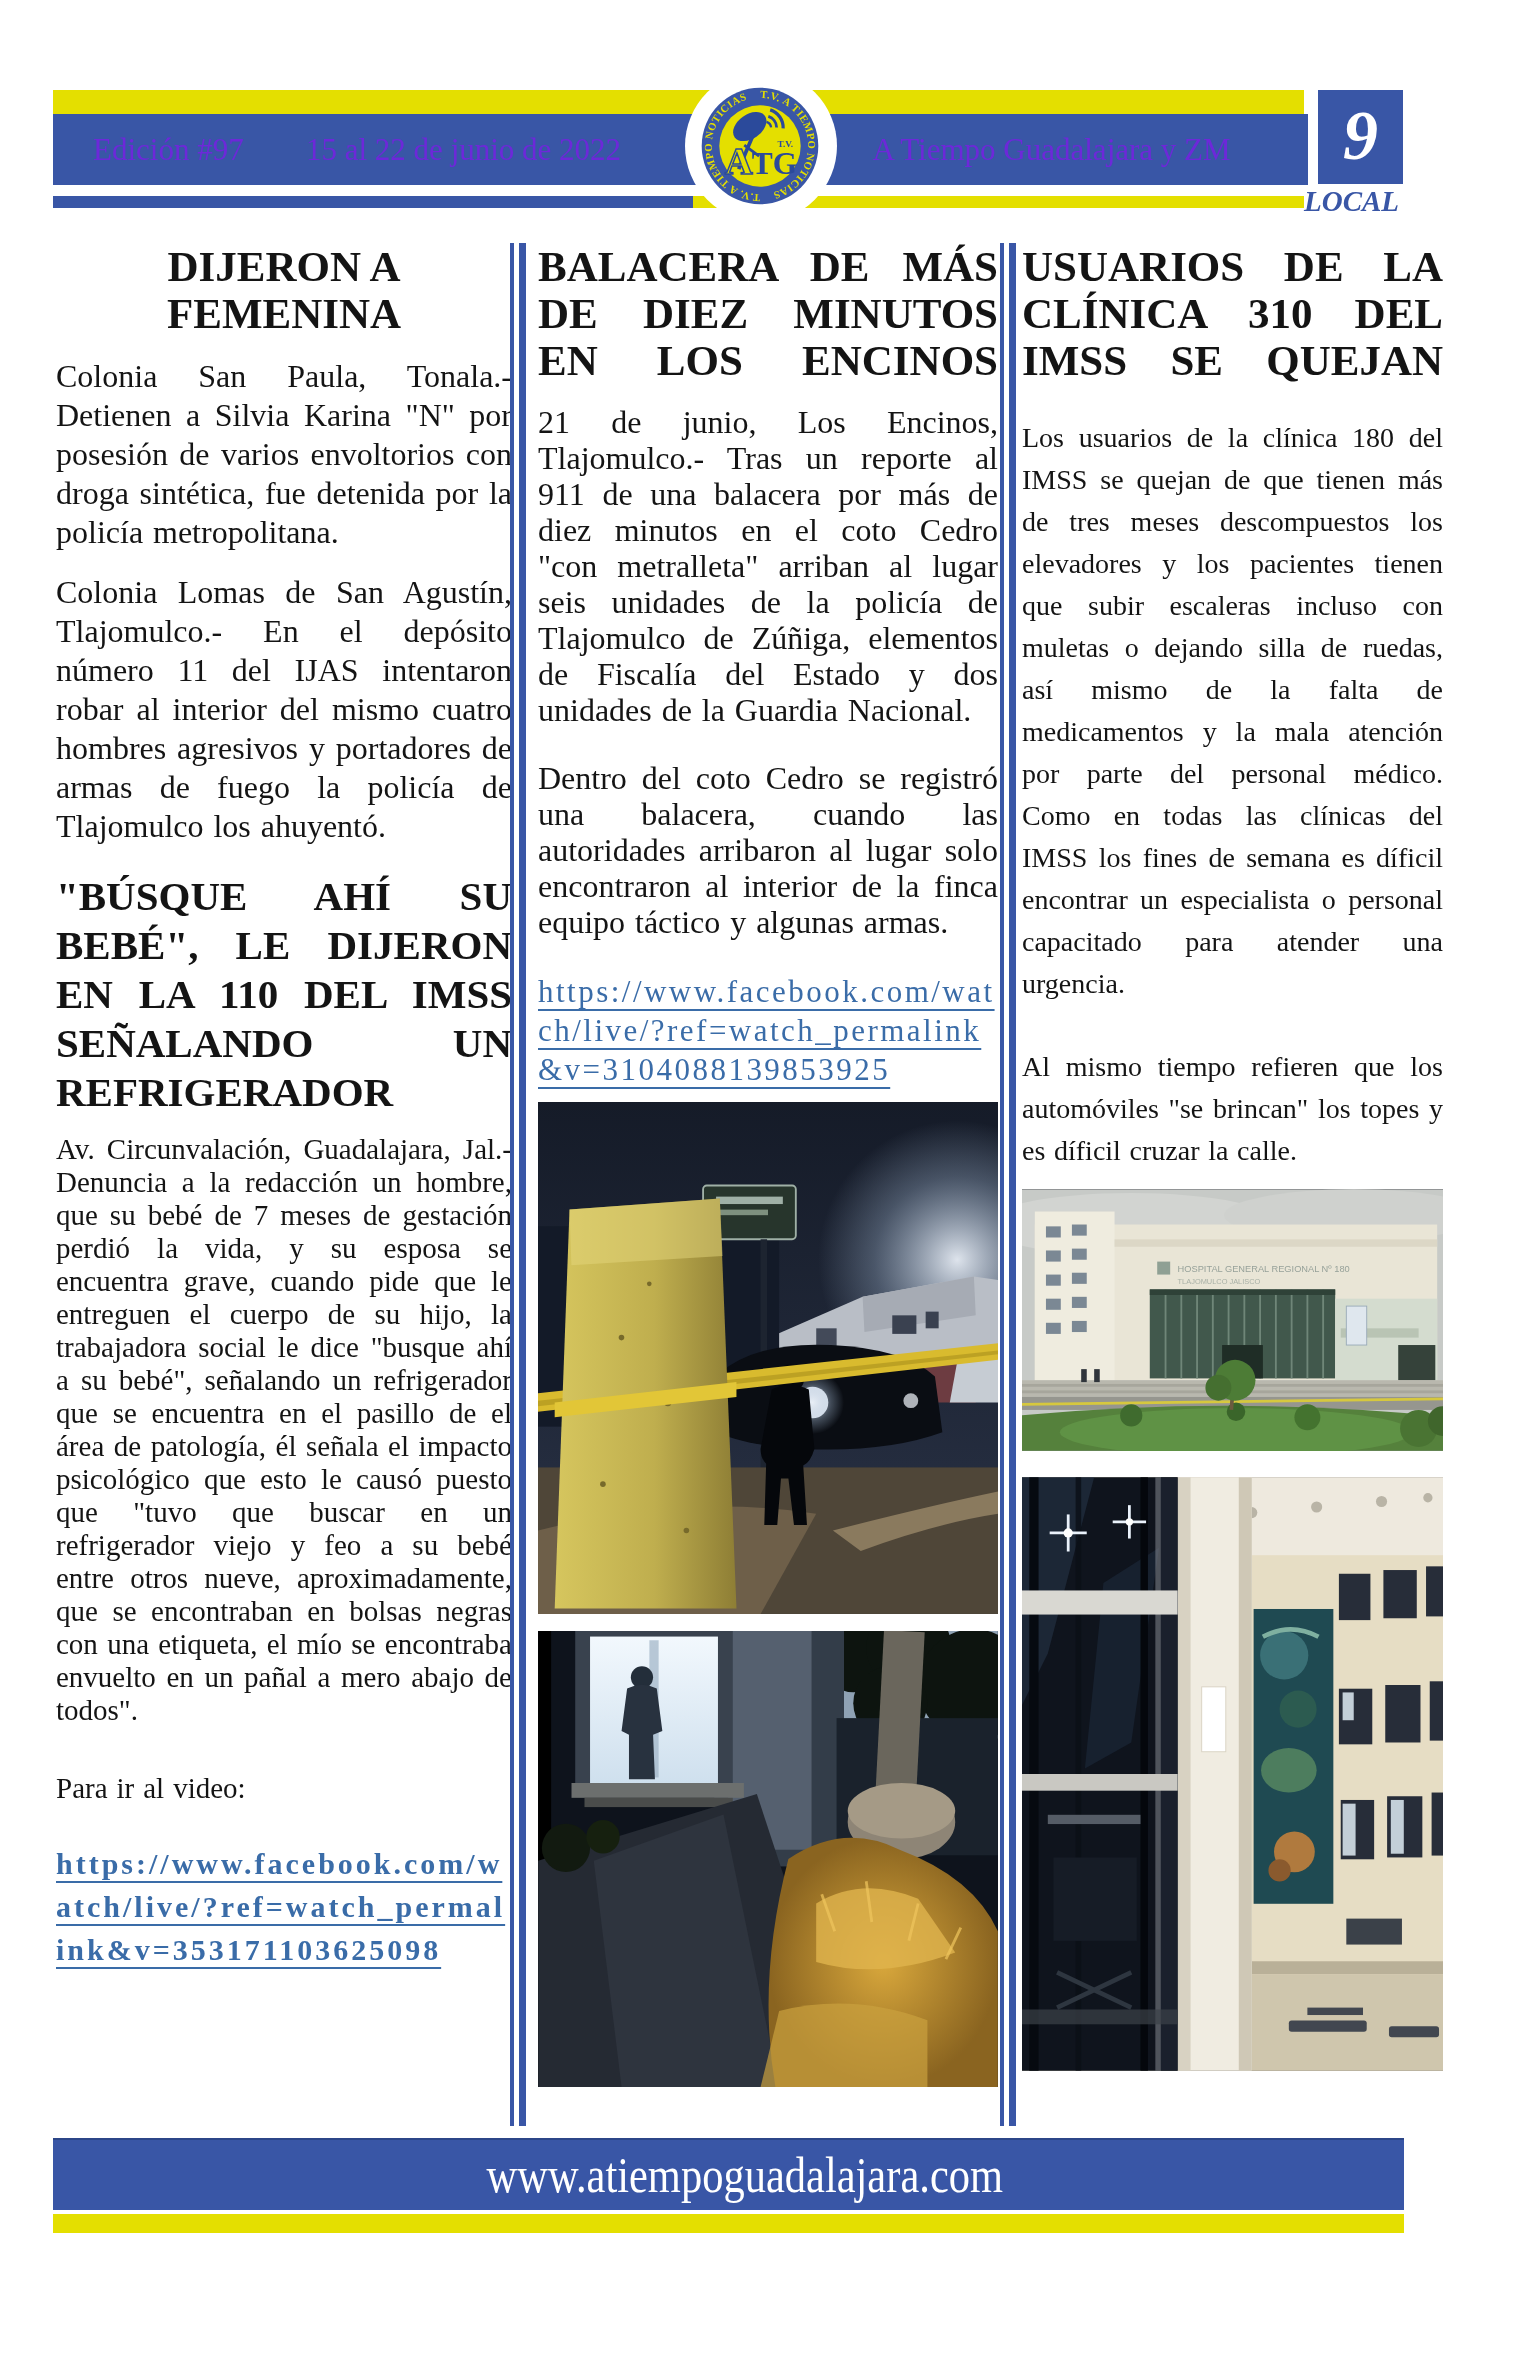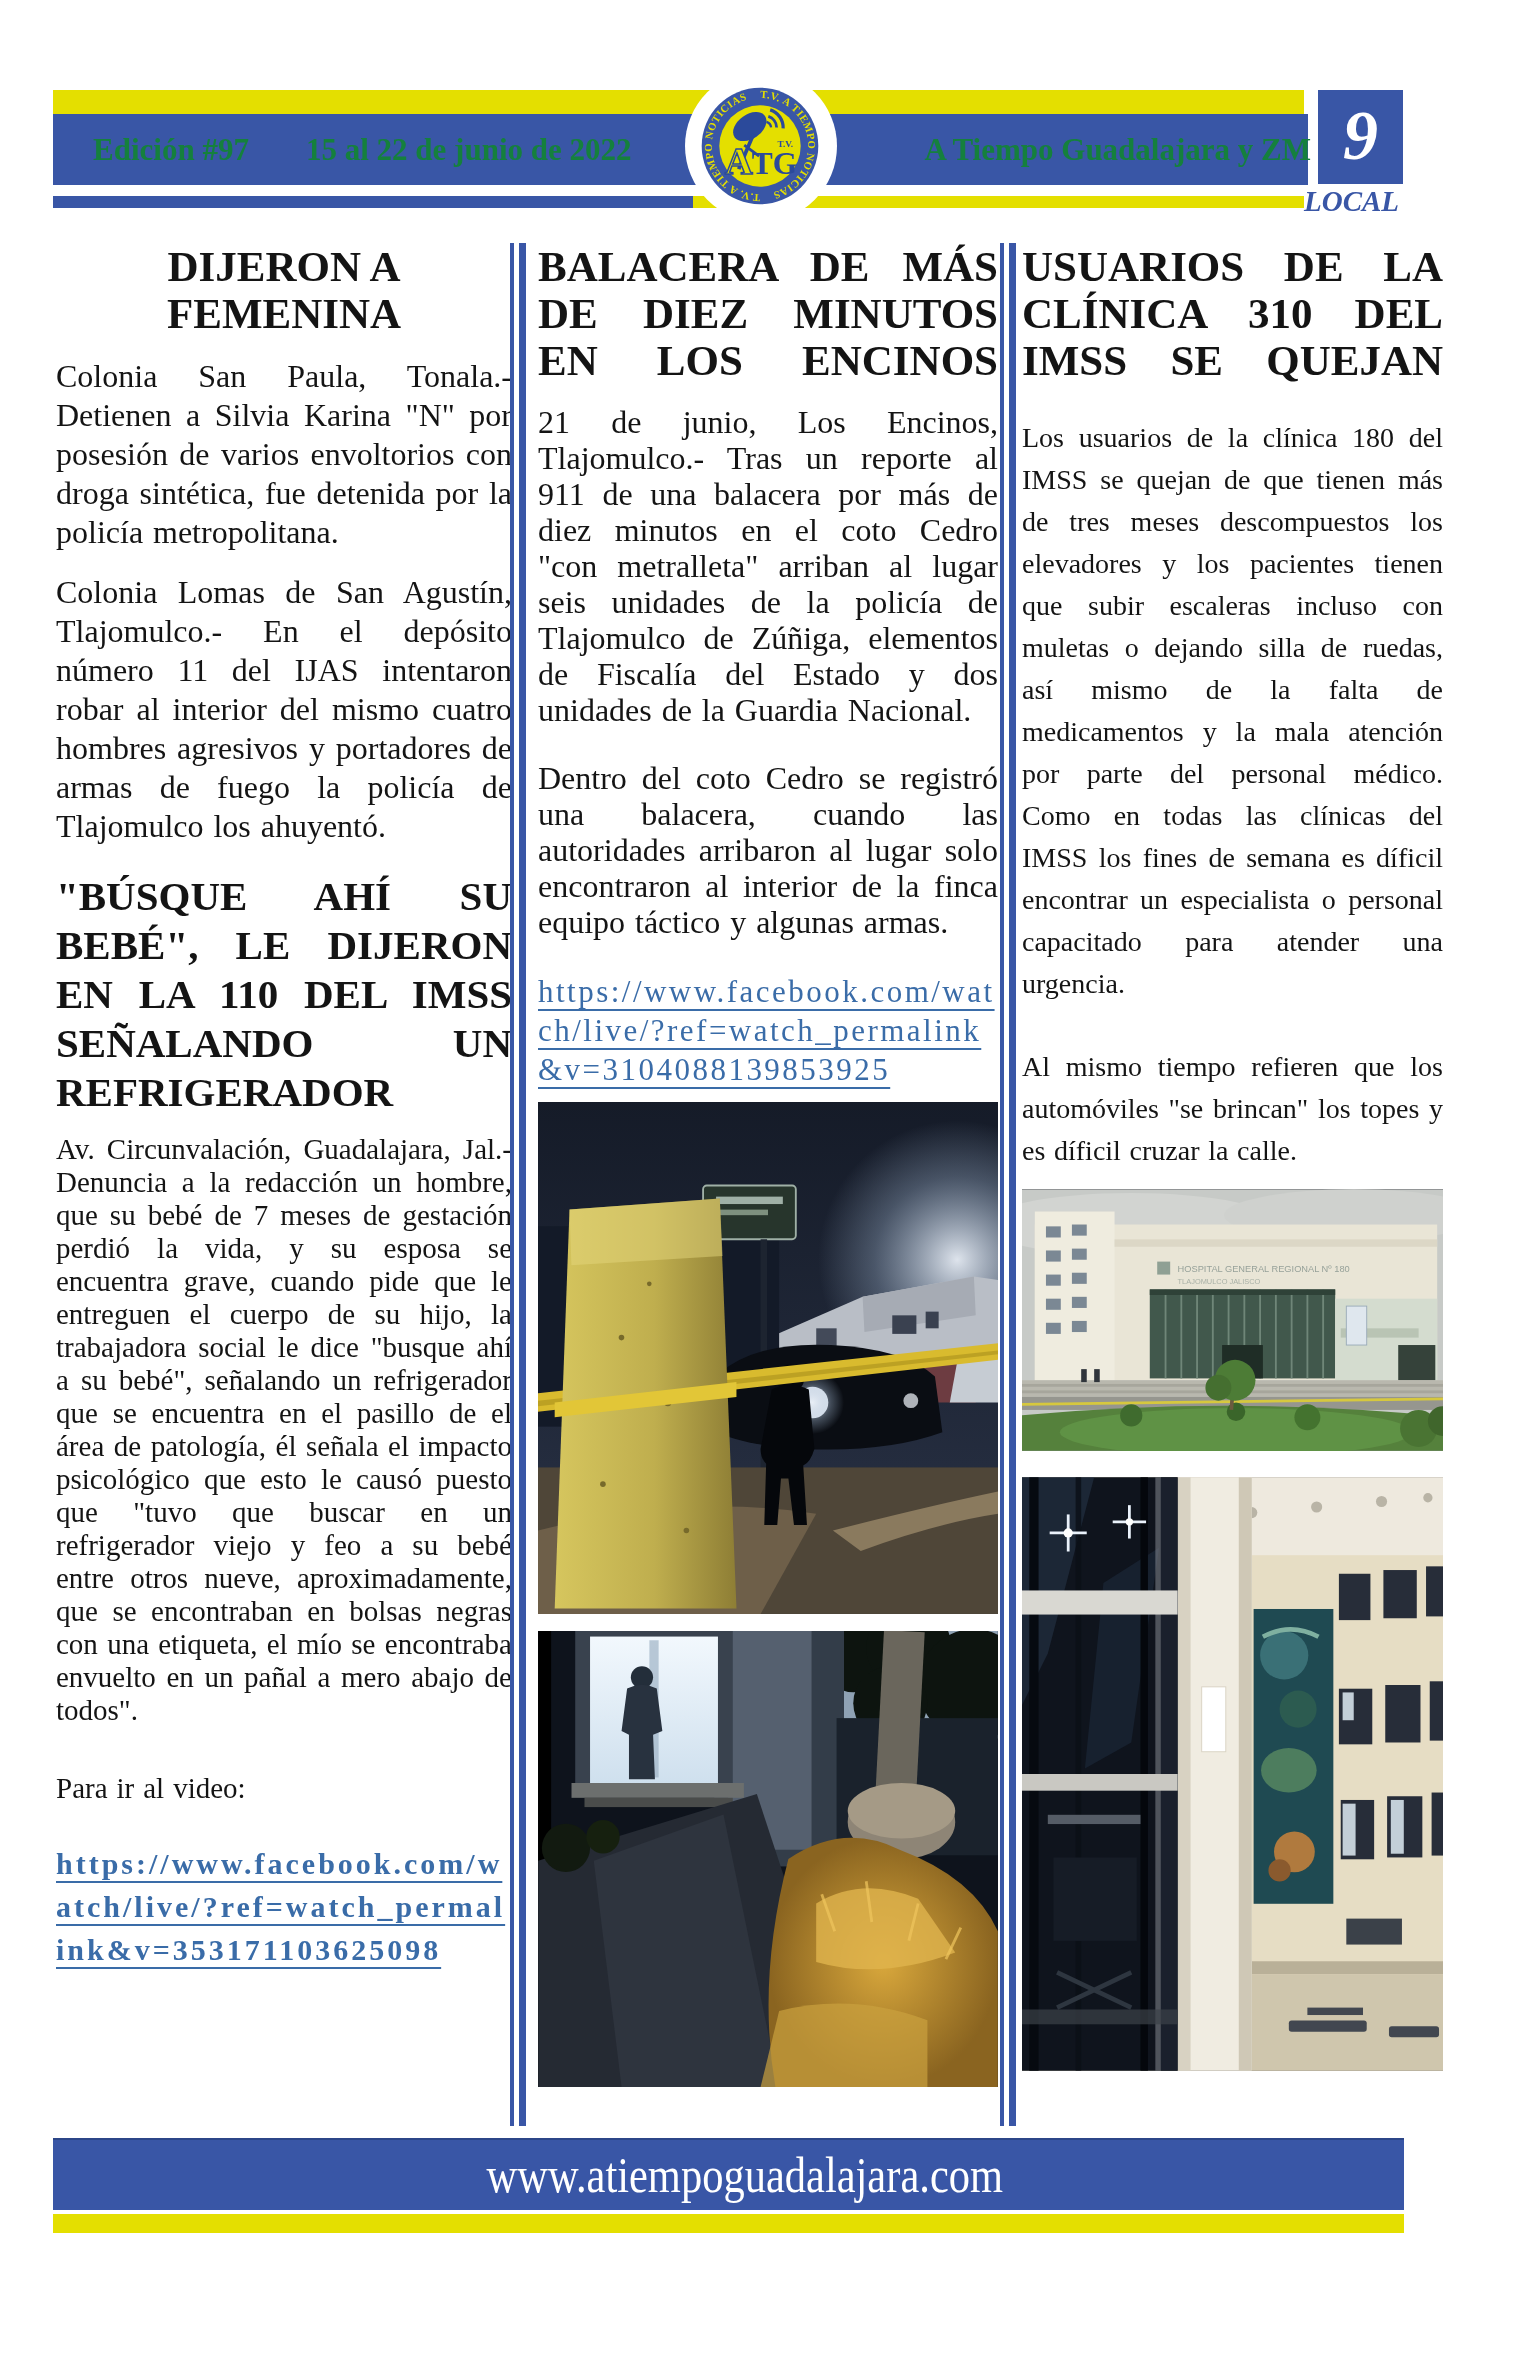--- a/index.html
+++ b/index.html
@@ -11,24 +11,24 @@
     font-family: "Liberation Serif", "DejaVu Serif", serif;
     color: #141414;
     overflow: hidden;
   }
 
   
   .h-stripe-top { position:absolute; left:53px; top:90px;  width:1251px; height:24px; background:#E4DF00; }
   .h-bar        { position:absolute; left:53px; top:114px; width:1255px; height:71px; background:#3956A6; }
   .h-stripe-bl  { position:absolute; left:53px; top:196px; width:640px;  height:12px; background:#3956A6; }
   .h-stripe-br  { position:absolute; left:693px; top:196px; width:611px; height:12px; background:#E4DF00; }
-  .h-text { position:absolute; top:114px; height:81px; line-height:71px; color:#15803d; font-weight:700; font-size:31px; white-space:nowrap; }
+  .h-text { position:absolute; top:114px; height:81px; line-height:71px; color:#6d28d9; font-weight:400; font-size:31px; white-space:nowrap; }
   .h-ed   { left:93px; }
   .h-date { left:306px; }
-  .h-brand{ left:792px; width:519px; text-align:right; }
+  .h-brand{ left:792px; width:519px; text-align:center; }
   .logo-cutout { position:absolute; left:685px; top:70px; width:152px; height:152px; border-radius:50%; background:#fff; }
   .logo-svg { position:absolute; left:698px; top:84px; }
   .pageno-box { position:absolute; left:1318px; top:90px; width:85px; height:94px; background:#3956A6;
                 color:#fff; font-style:italic; font-size:70px; line-height:91px; text-align:center; font-weight:700; }
   .section-label { position:absolute; left:1304px; top:185px; width:102px; text-align:left;
                    color:#3956A6; font-style:italic; font-weight:700; font-size:29px; }
 
   
   .col { position:absolute; top:232px; height:1906px; overflow:hidden; }
   .col1 { left:56px;   width:456px; }

